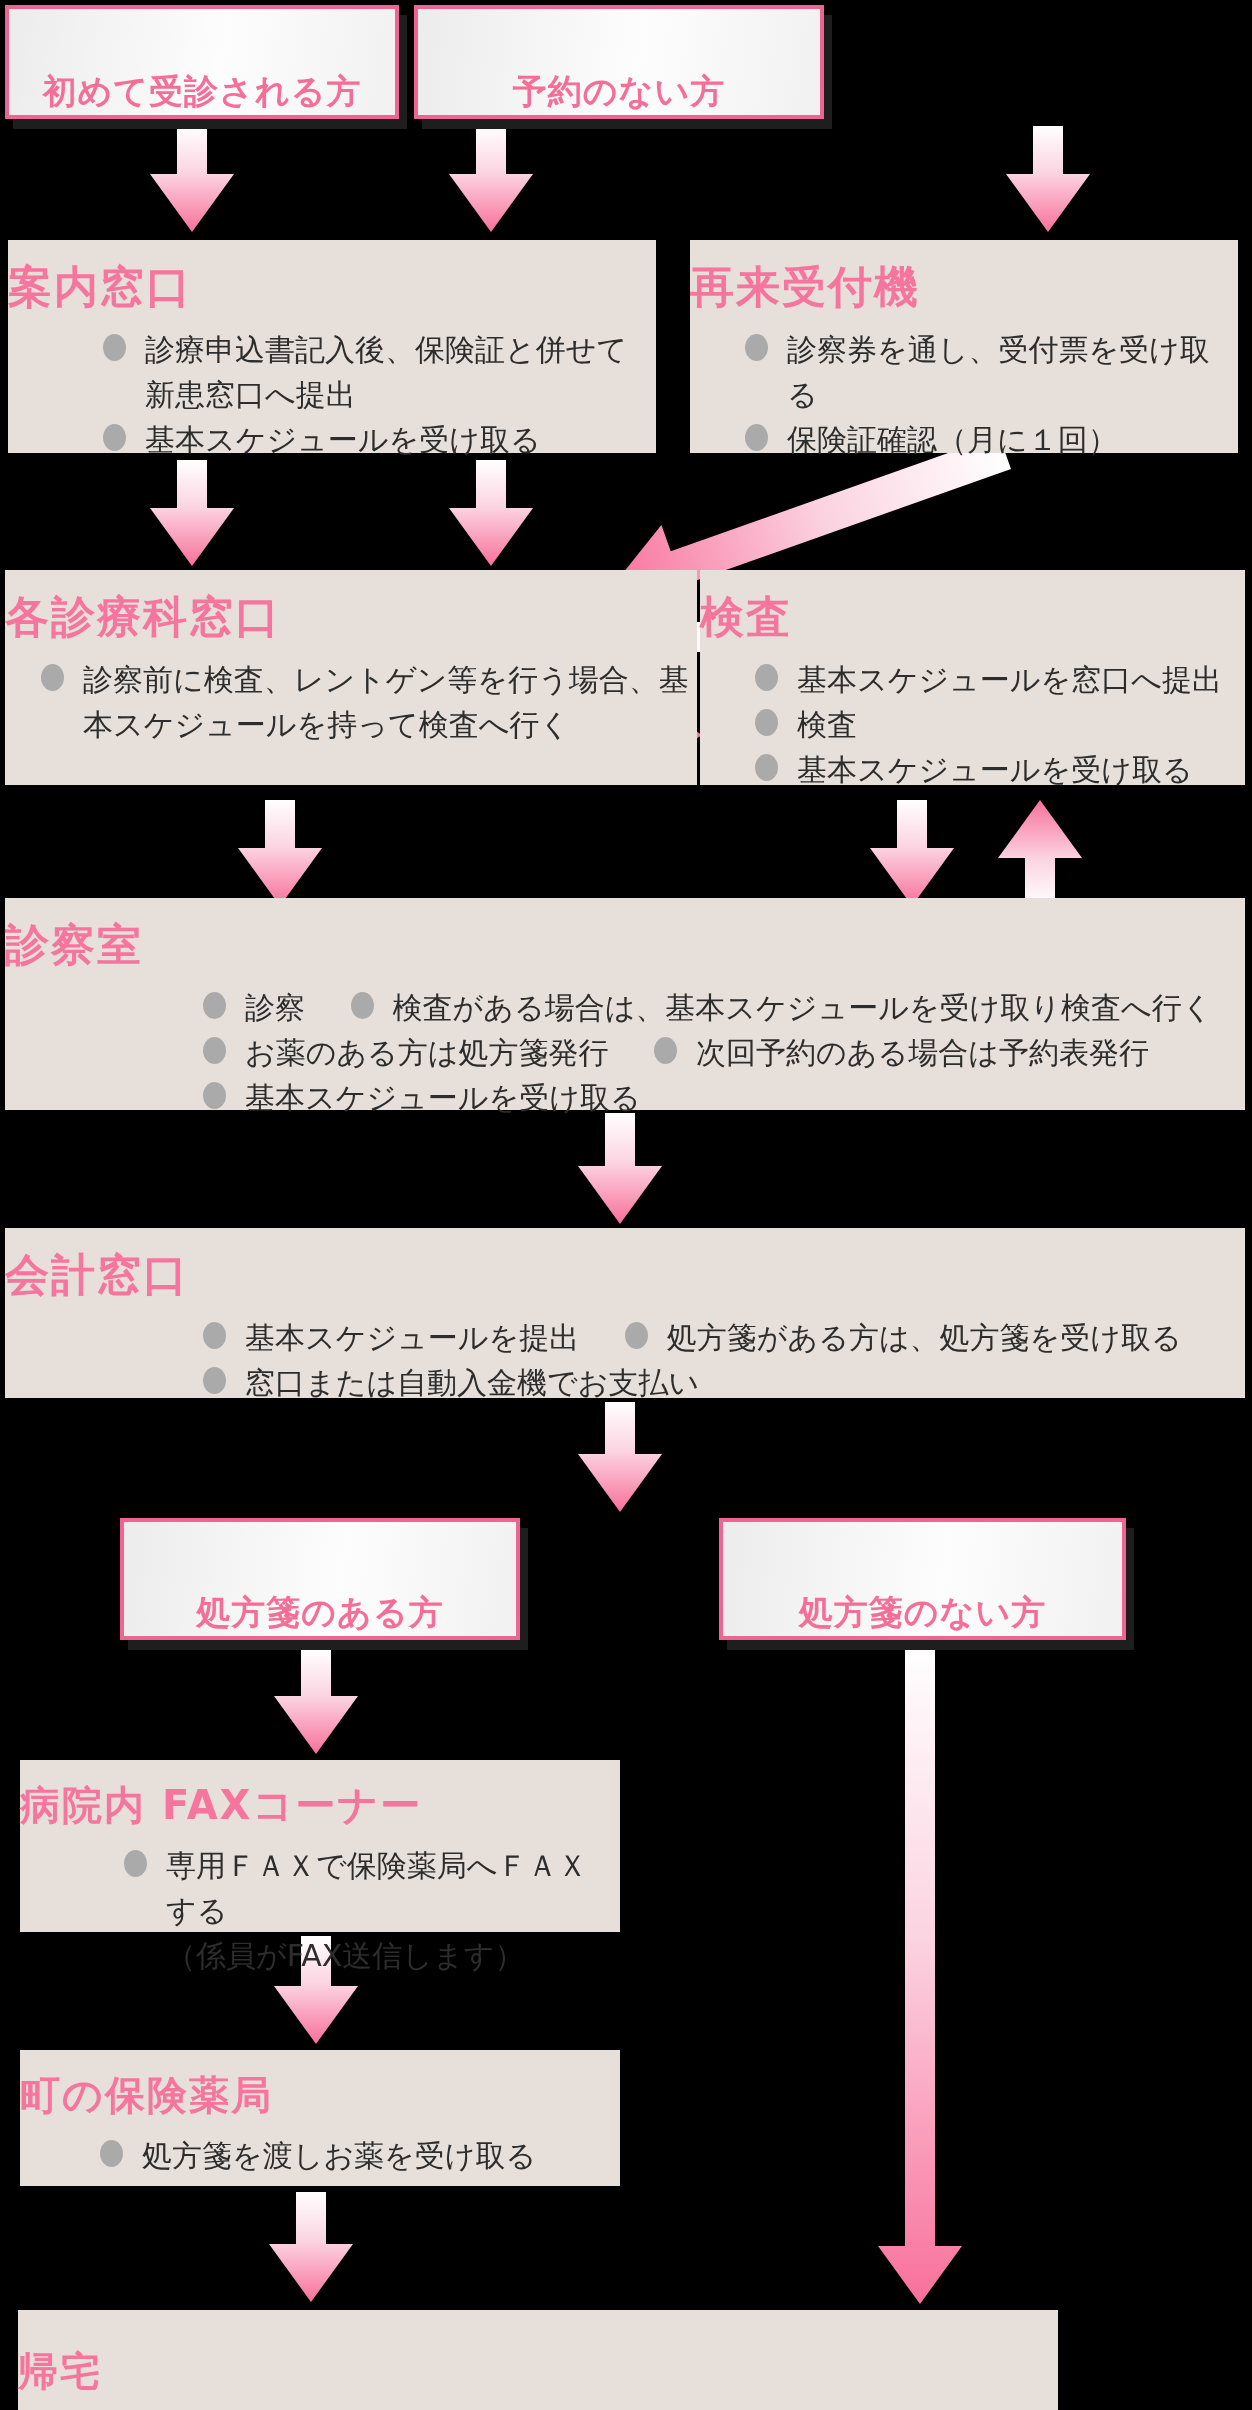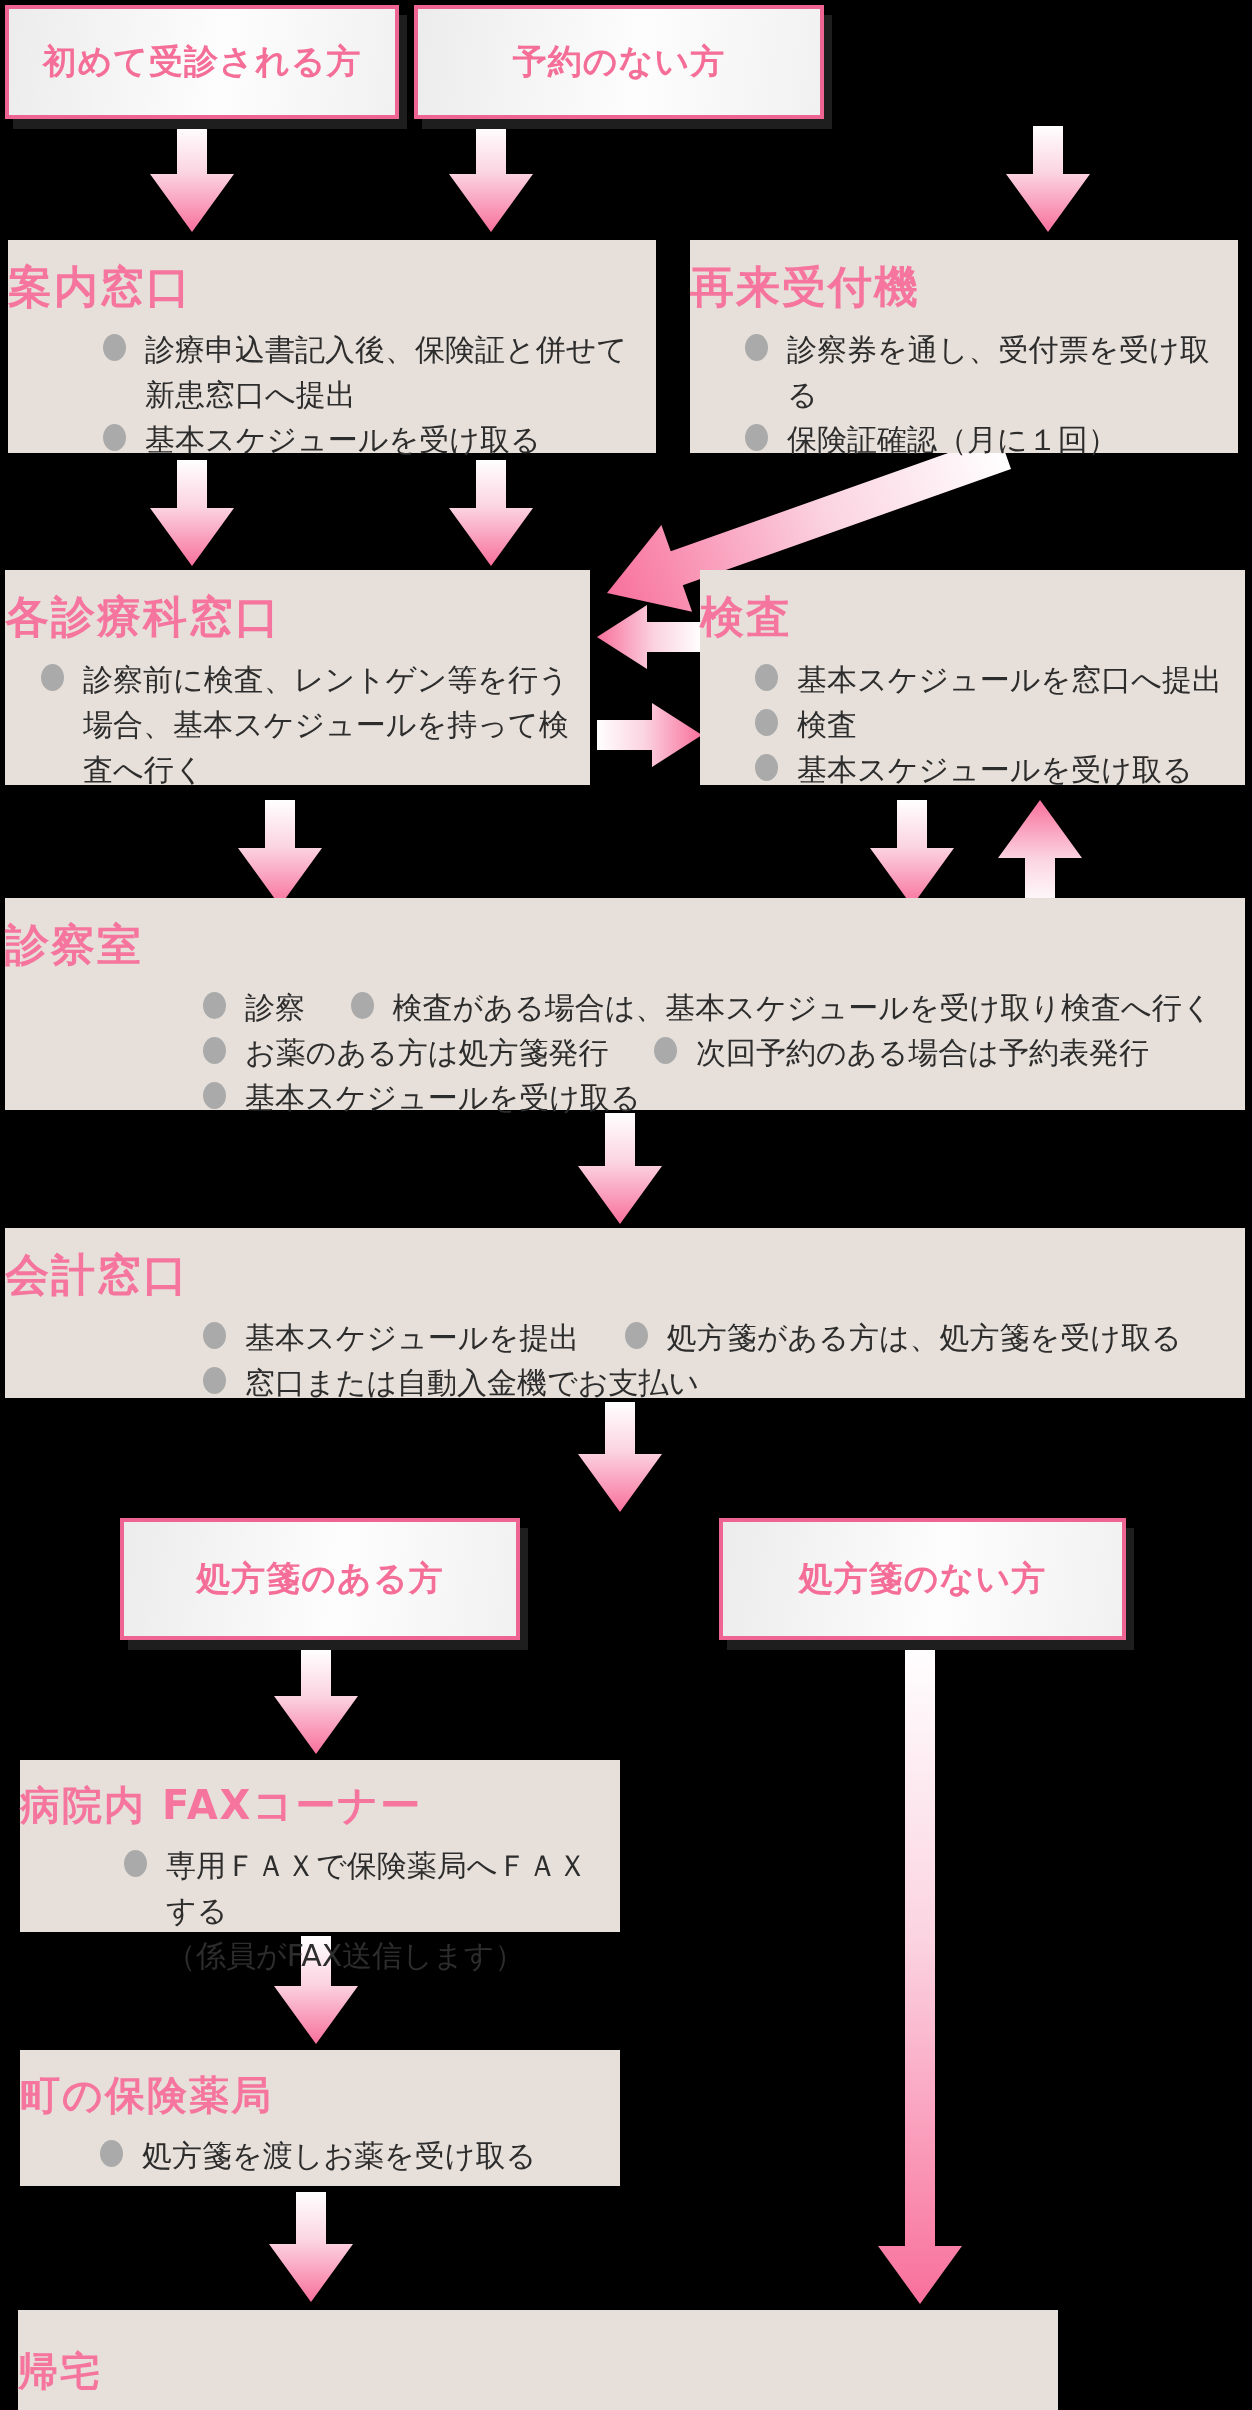--- a/index.html
+++ b/index.html
@@ -4,21 +4,21 @@
 <style>
   html,body{margin:0;padding:0;background:#000;}
   body{font-family:"DejaVu Sans","Liberation Sans",sans-serif;}
   .stage{position:relative;width:1252px;height:2410px;background:#000;overflow:hidden;}
   .arrows{position:absolute;left:0;top:0;width:1252px;height:2410px;pointer-events:none;}
 
   
   .wbox{position:absolute;box-sizing:border-box;border:4px solid #ee6593;
         background:linear-gradient(97deg,#ececec,#fdfdfd 55%,#f1f1f1);
         box-shadow:8px 10px 0 #1e1e1e;
-        display:flex;align-items:center;justify-content:center;}
+        display:flex;align-items:flex-end;justify-content:center;}
   .wbox .wlabel{color:#f46e97;font-weight:bold;font-size:34px;letter-spacing:1px;}
 
   .e1{left:5px;top:5px;width:394px;height:114px}
   .e2{left:414px;top:5px;width:410px;height:114px}
   .e3{left:838px;top:5px;width:399px;height:114px}
   .bwith{left:120px;top:1518px;width:400px;height:122px}
   .bwithout{left:719px;top:1518px;width:407px;height:122px}
 
   
   .bbox{position:absolute;box-sizing:border-box;background:#e7e0da;color:#2d2d2d;}
@@ -27,21 +27,21 @@
   .fax .title,.pharm .title,.home .title{font-size:40px;}
   .bullets{font-size:30px;line-height:1.5;}
   .bl{position:relative;padding-left:42px;}
   .bl.inline{display:inline-block;}
   .bl.inline + .bl.inline{margin-left:36px;text-align:right;}
   .dot{position:absolute;left:0;top:7px;width:23px;height:27px;border-radius:50%;background:#aaa;}
   .note{padding-left:42px;}
 
   .annai{left:8px;top:240px;width:648px;height:213px}
   .sairai{left:690px;top:240px;width:548px;height:213px}
-  .kakushinryo{left:5px;top:570px;width:585px;height:215px}
+  .kakushinryo{left:5px;top:570px;width:692px;height:215px}
   .kensa{left:700px;top:570px;width:545px;height:215px}
   .shinsatsu{left:5px;top:898px;width:1240px;height:212px}
   .kaikei{left:5px;top:1228px;width:1240px;height:170px}
   .fax{left:20px;top:1760px;width:600px;height:172px}
   .pharm{left:20px;top:2050px;width:600px;height:136px}
   .home{left:18px;top:2310px;width:1040px;height:100px}
   .home .title{margin-top:34px;}
 
   .annai .bullets{padding:0 16px 0 95px}
   .sairai .bullets{padding:0 10px 0 55px}

